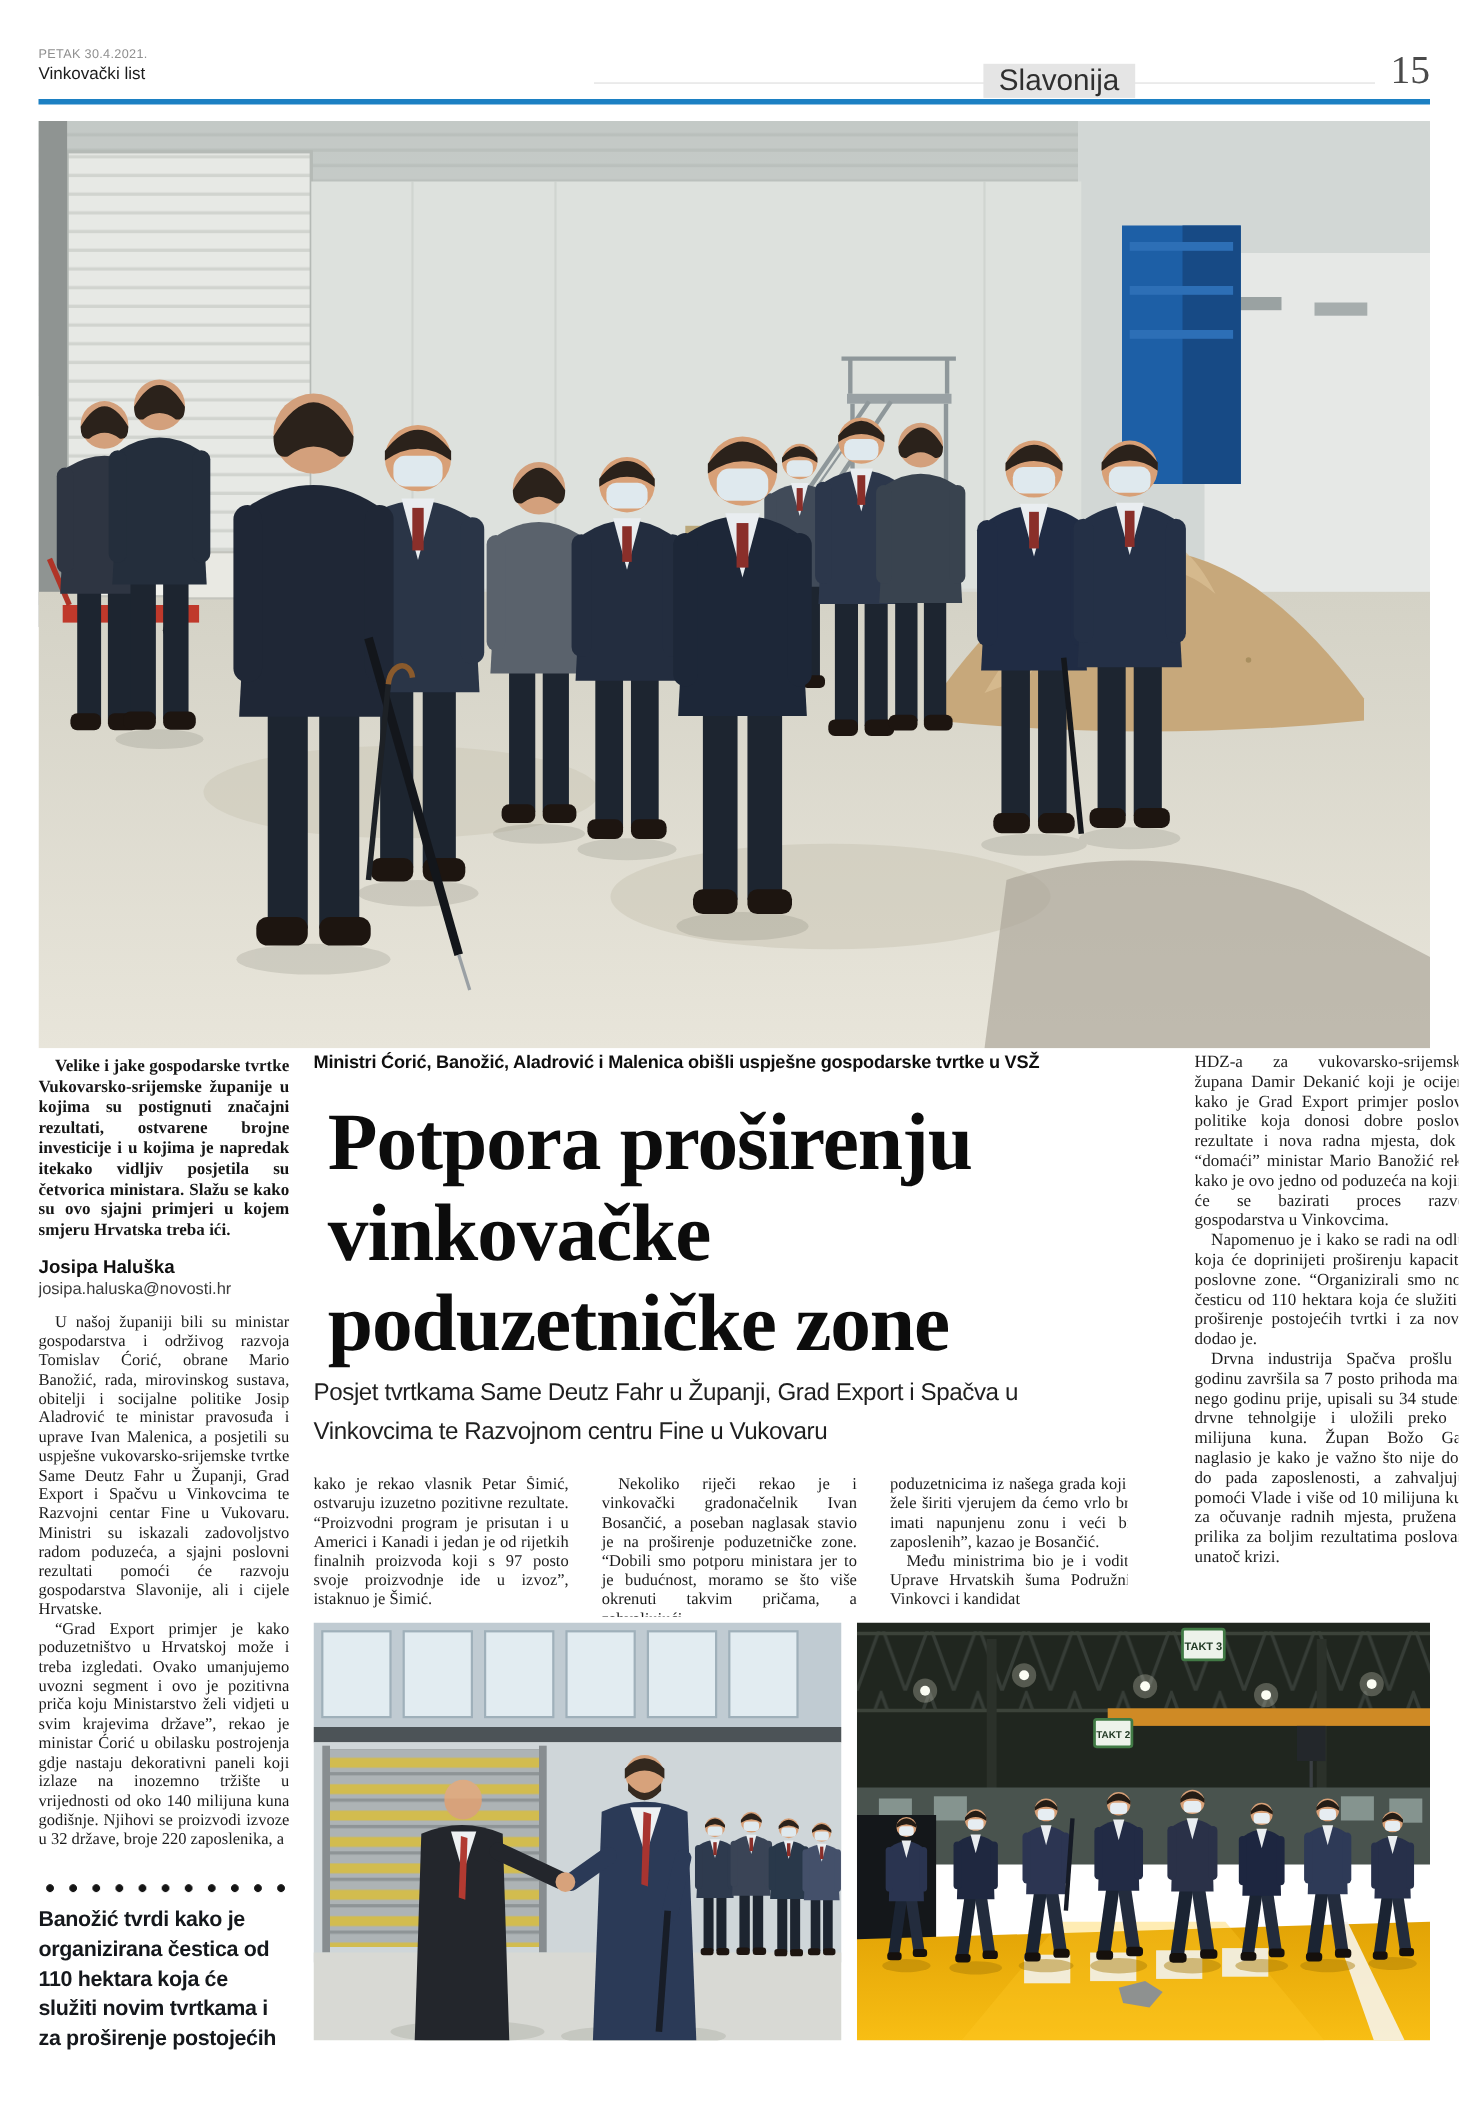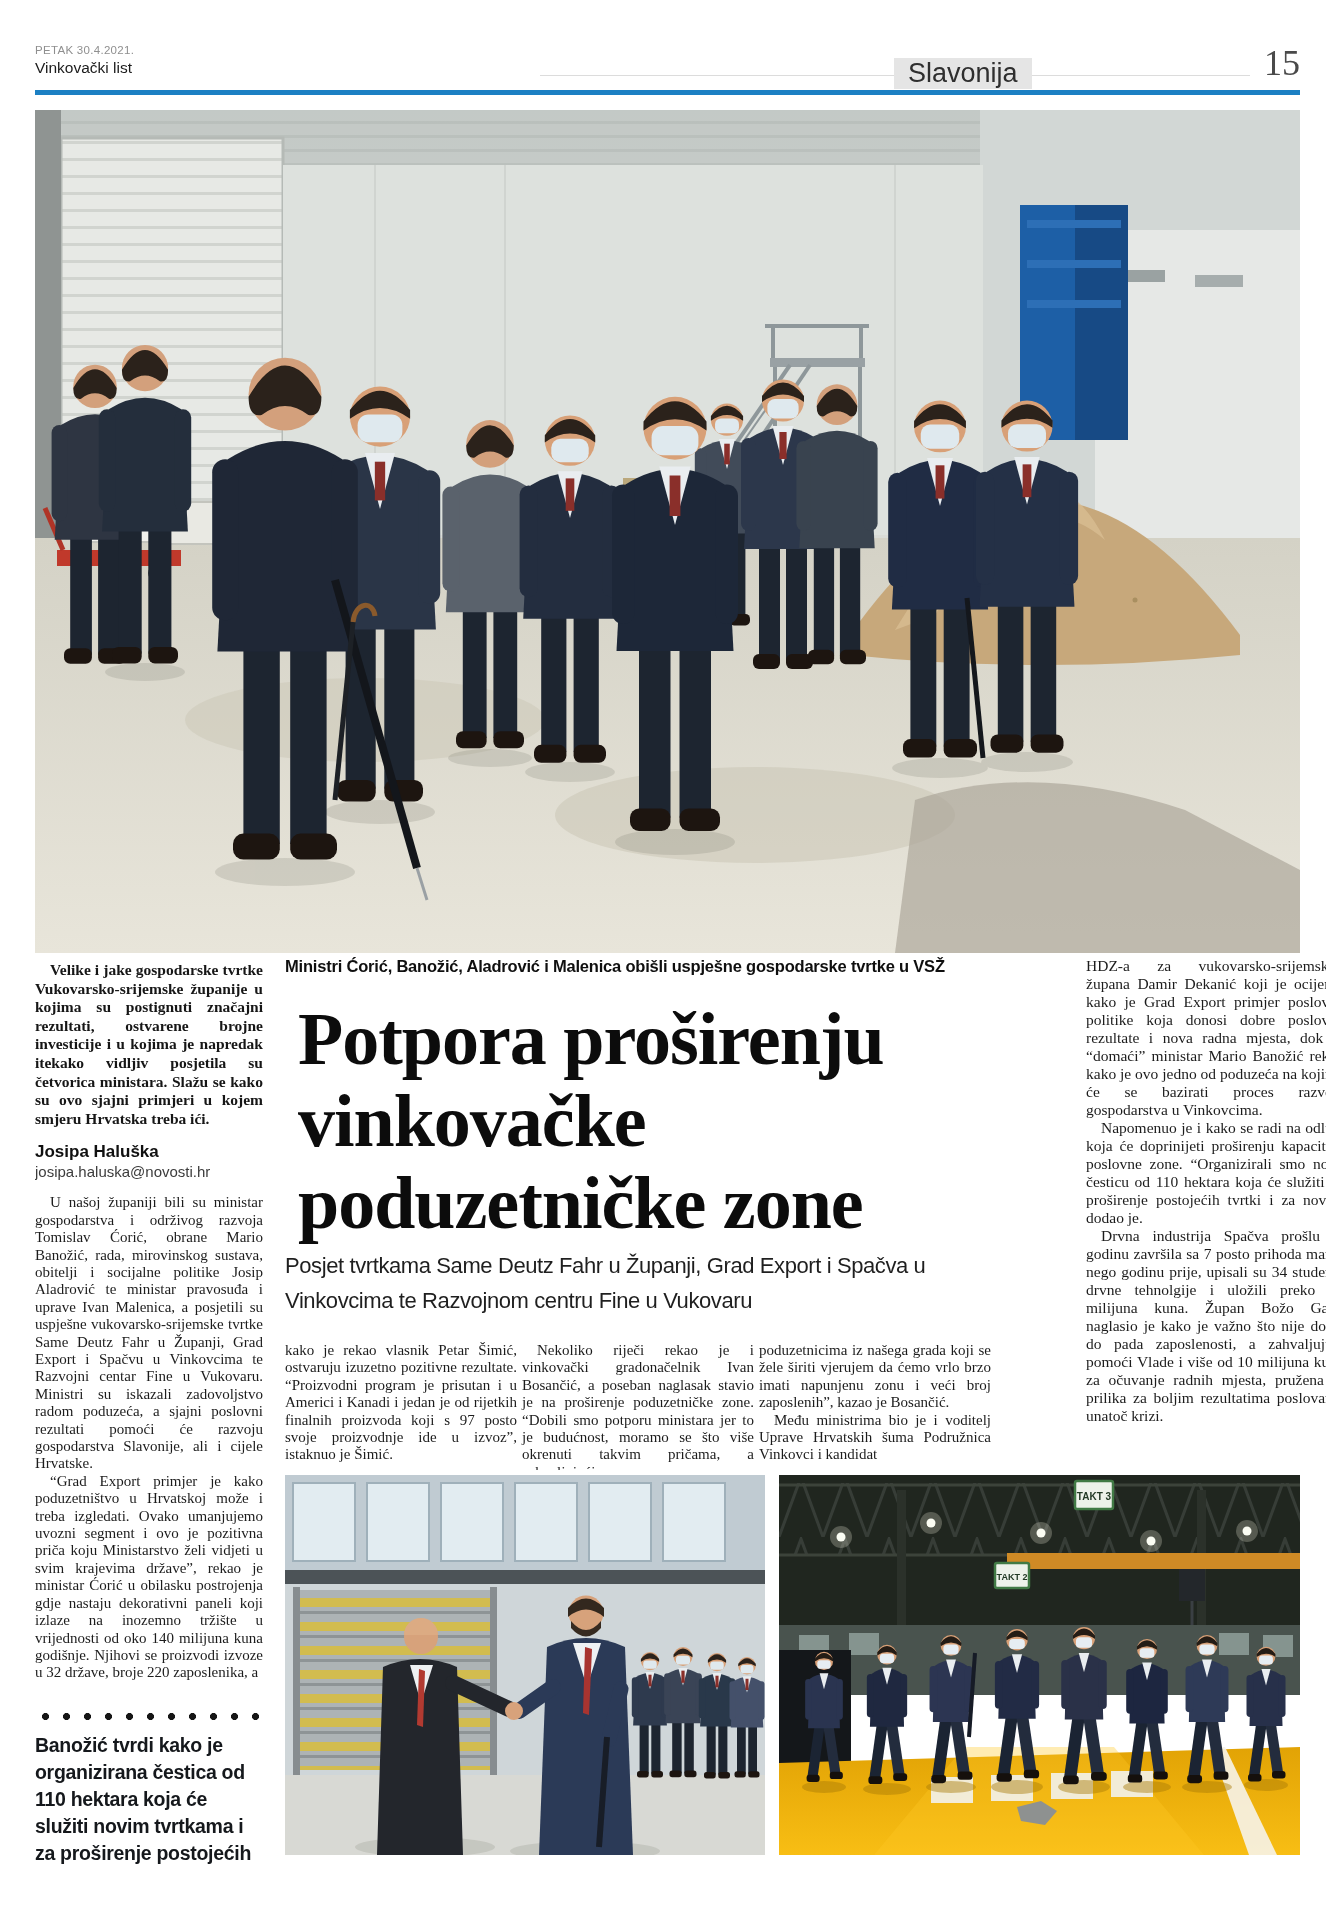--- a/index.html
+++ b/index.html
@@ -41,21 +41,21 @@
               color:#15181c;letter-spacing:-0.3px;}
 
   .kicker{left:285px;top:957px;width:745px;font-size:16.5px;font-weight:bold;color:#0f0f0f;
           letter-spacing:-0.2px;white-space:nowrap;}
   .headline{left:282px;top:982px;width:748px;font-family:"Liberation Serif",serif;font-weight:bold;
             font-size:74px;line-height:82px;color:#0c0c0c;letter-spacing:-1px;}
   .headline span{display:block;}
   .deck{left:285px;top:1248px;width:745px;font-size:22px;line-height:35px;color:#1f1f1f;
         letter-spacing:-0.4px;}
 
-  .cols3{left:285px;top:1342px;width:740px;height:128px;overflow:hidden;display:flex;gap:5px;}
+  .cols3{left:285px;top:1342px;width:740px;height:128px;overflow:hidden;display:flex;gap:30px;}
   .cols3 .col{width:232px;flex:0 0 232px;}
 
   .right-col{left:1042px;top:957px;width:258px;height:506px;overflow:hidden;margin-left:44px;}
   .right-col .bp{font-size:15.5px;line-height:18px;}
 </style>
 </head>
 <body>
 
 <div id="page">
 

